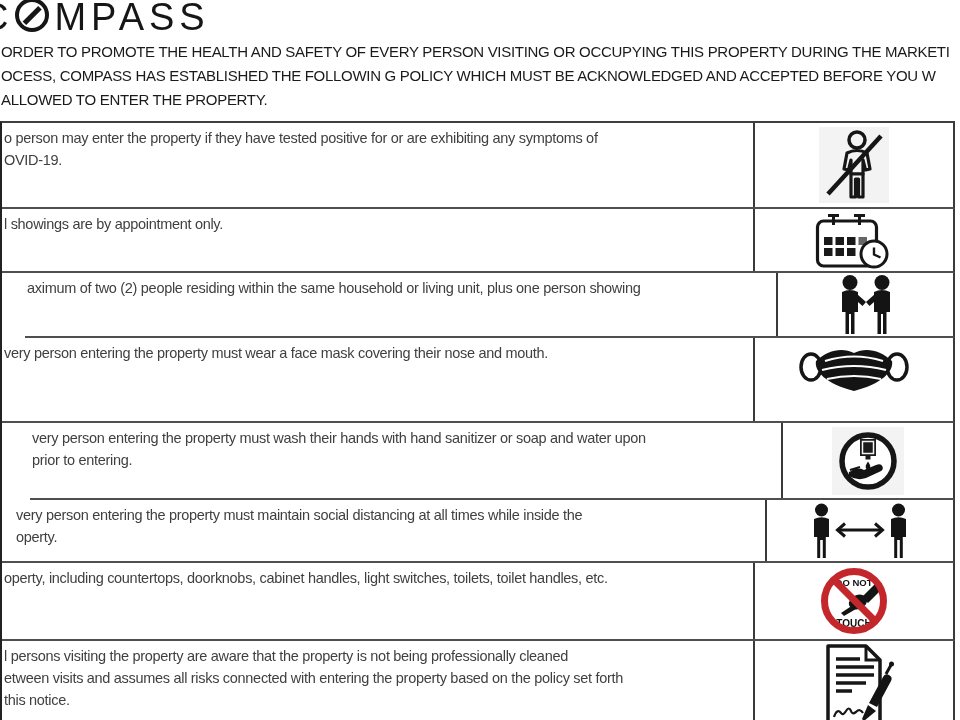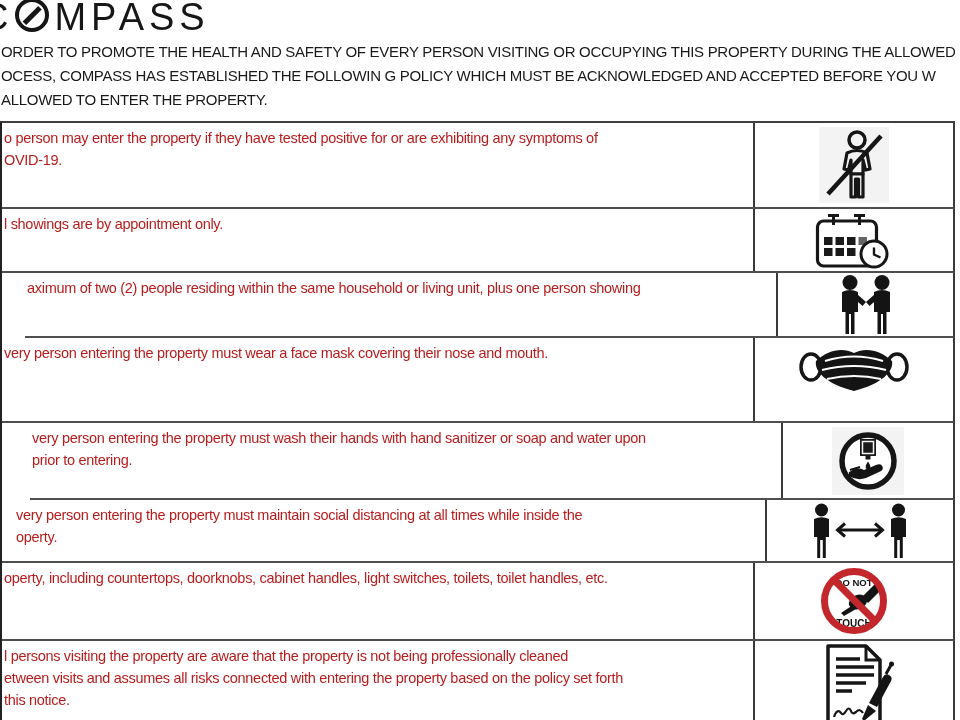--- a/index.html
+++ b/index.html
@@ -19,39 +19,39 @@
          letter-spacing:-0.3px;color:#1a1a1a;white-space:nowrap;}
 
   
   .policy-table{position:absolute;top:121px;left:0;width:953px;
                 border-top:2px solid #3f3f3f;border-left:2px solid #222;}
   .prow{display:flex;box-sizing:border-box;background:#fff;
         border-bottom:2px solid #4f4f4f;border-right:2px solid #3a3a3a;}
   .prow.last{border-bottom:none;}
   .cell-text{box-sizing:border-box;width:753px;border-right:2px solid #3a3a3a;
              padding:4px 8px 0 2px;font-size:14.5px;line-height:22px;
-             letter-spacing:-0.3px;color:#b91c1c;}
+             letter-spacing:-0.3px;color:#404040;}
   .cell-text .tline{white-space:nowrap;overflow:hidden;}
   .cell-icon{flex:1;display:flex;justify-content:center;align-items:center;overflow:hidden;}
   .cell-icon.top{align-items:flex-start;}
   .r1{height:86px;} .r2{height:64px;} .r3{height:65px;margin-left:23px;} .r4{height:85px;}
   .r5{height:77px;margin-left:28px;} .r6{height:63px;padding-left:12px;} .r7{height:78px;} .r8{height:84px;}
   .pad8{padding-top:8px;} .pad2{padding-top:2px;}
   svg{display:block;}
   .svgtxt{font-family:"Liberation Sans",sans-serif;font-weight:bold;}
 </style>
 </head>
 <body>
 
 <div class="page">
 
   <div class="logo"><span>C</span><span class="logo-o"><span class="needle"></span></span><span>MPASS</span></div>
 
   <div class="intro">
-    <div class="iline">ORDER TO PROMOTE THE HEALTH AND SAFETY OF EVERY PERSON VISITING OR OCCUPYING THIS PROPERTY DURING THE ALLOWED</div>
+    <div class="iline">ORDER TO PROMOTE THE HEALTH AND SAFETY OF EVERY PERSON VISITING OR OCCUPYING THIS PROPERTY DURING THE MARKETI</div>
     <div class="iline">OCESS, COMPASS HAS ESTABLISHED THE FOLLOWIN G POLICY WHICH MUST BE ACKNOWLEDGED AND ACCEPTED BEFORE YOU W</div>
     <div class="iline">ALLOWED TO ENTER THE PROPERTY.</div>
   </div>
 
   <div class="policy-table">
 
     <div class="prow r1">
       <div class="cell-text">
         <div class="tline">o person may enter the property if they have tested positive for or are exhibiting any symptoms of</div>
         <div class="tline">OVID-19.</div>

